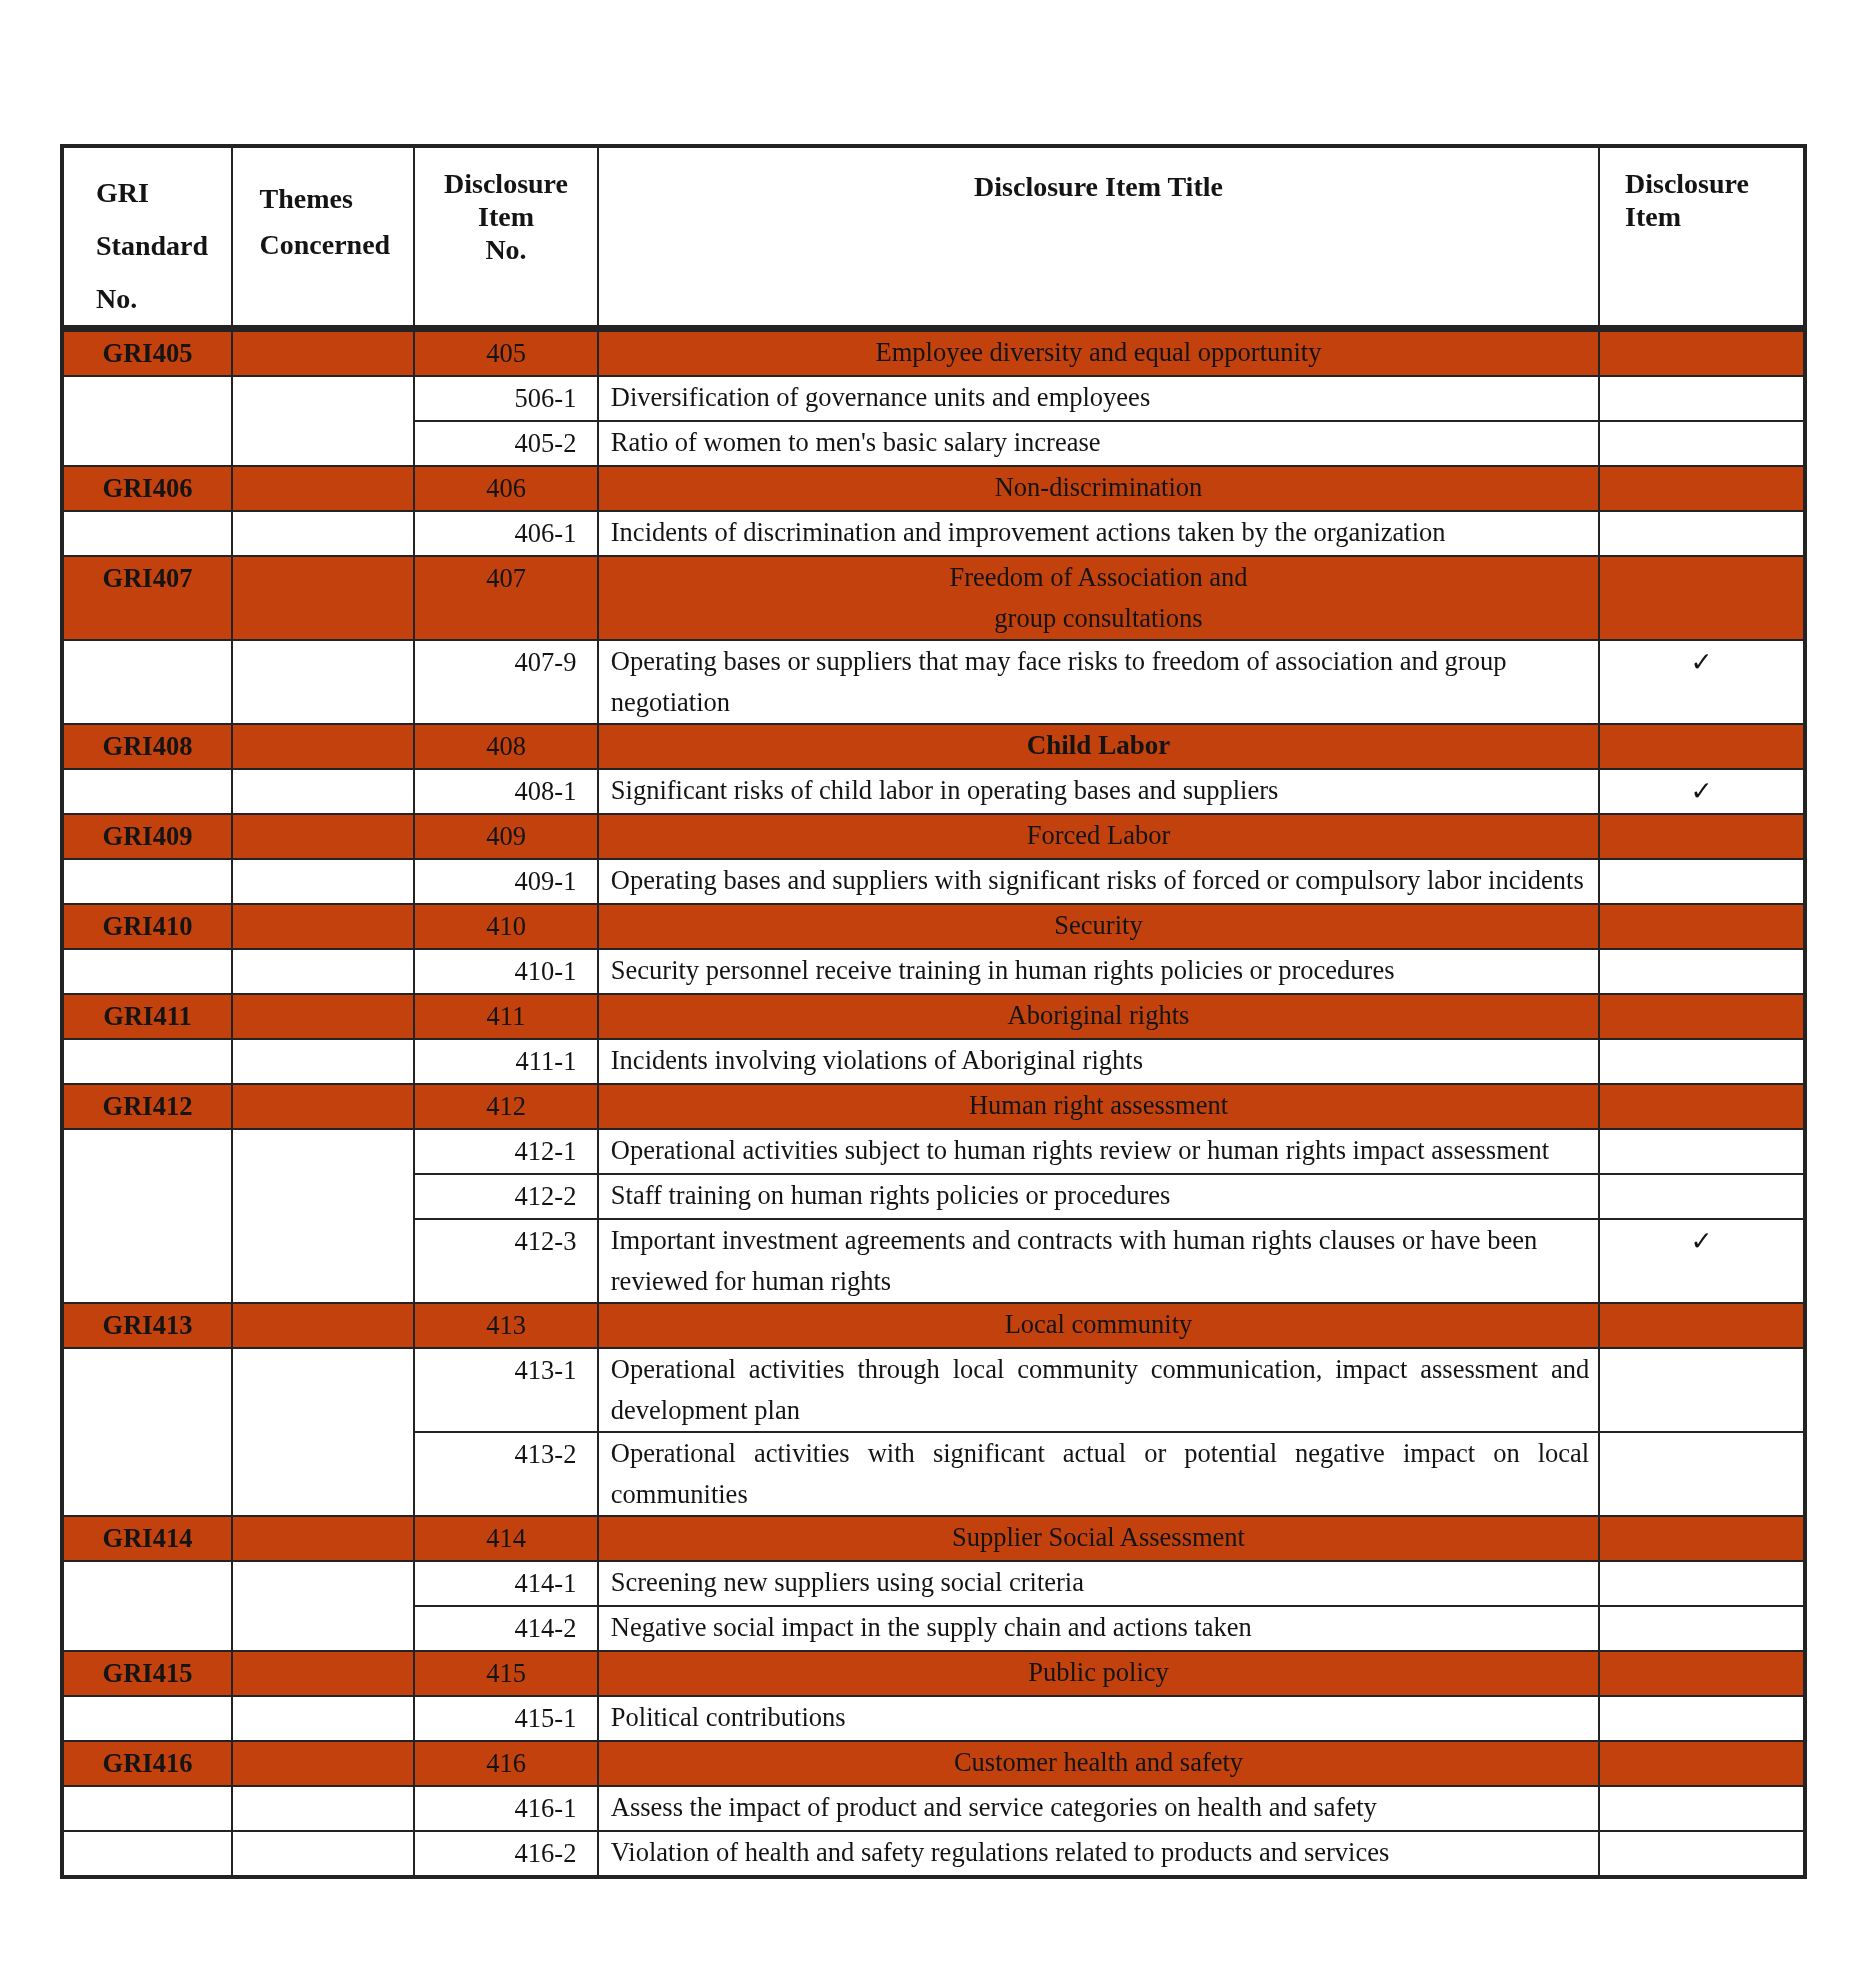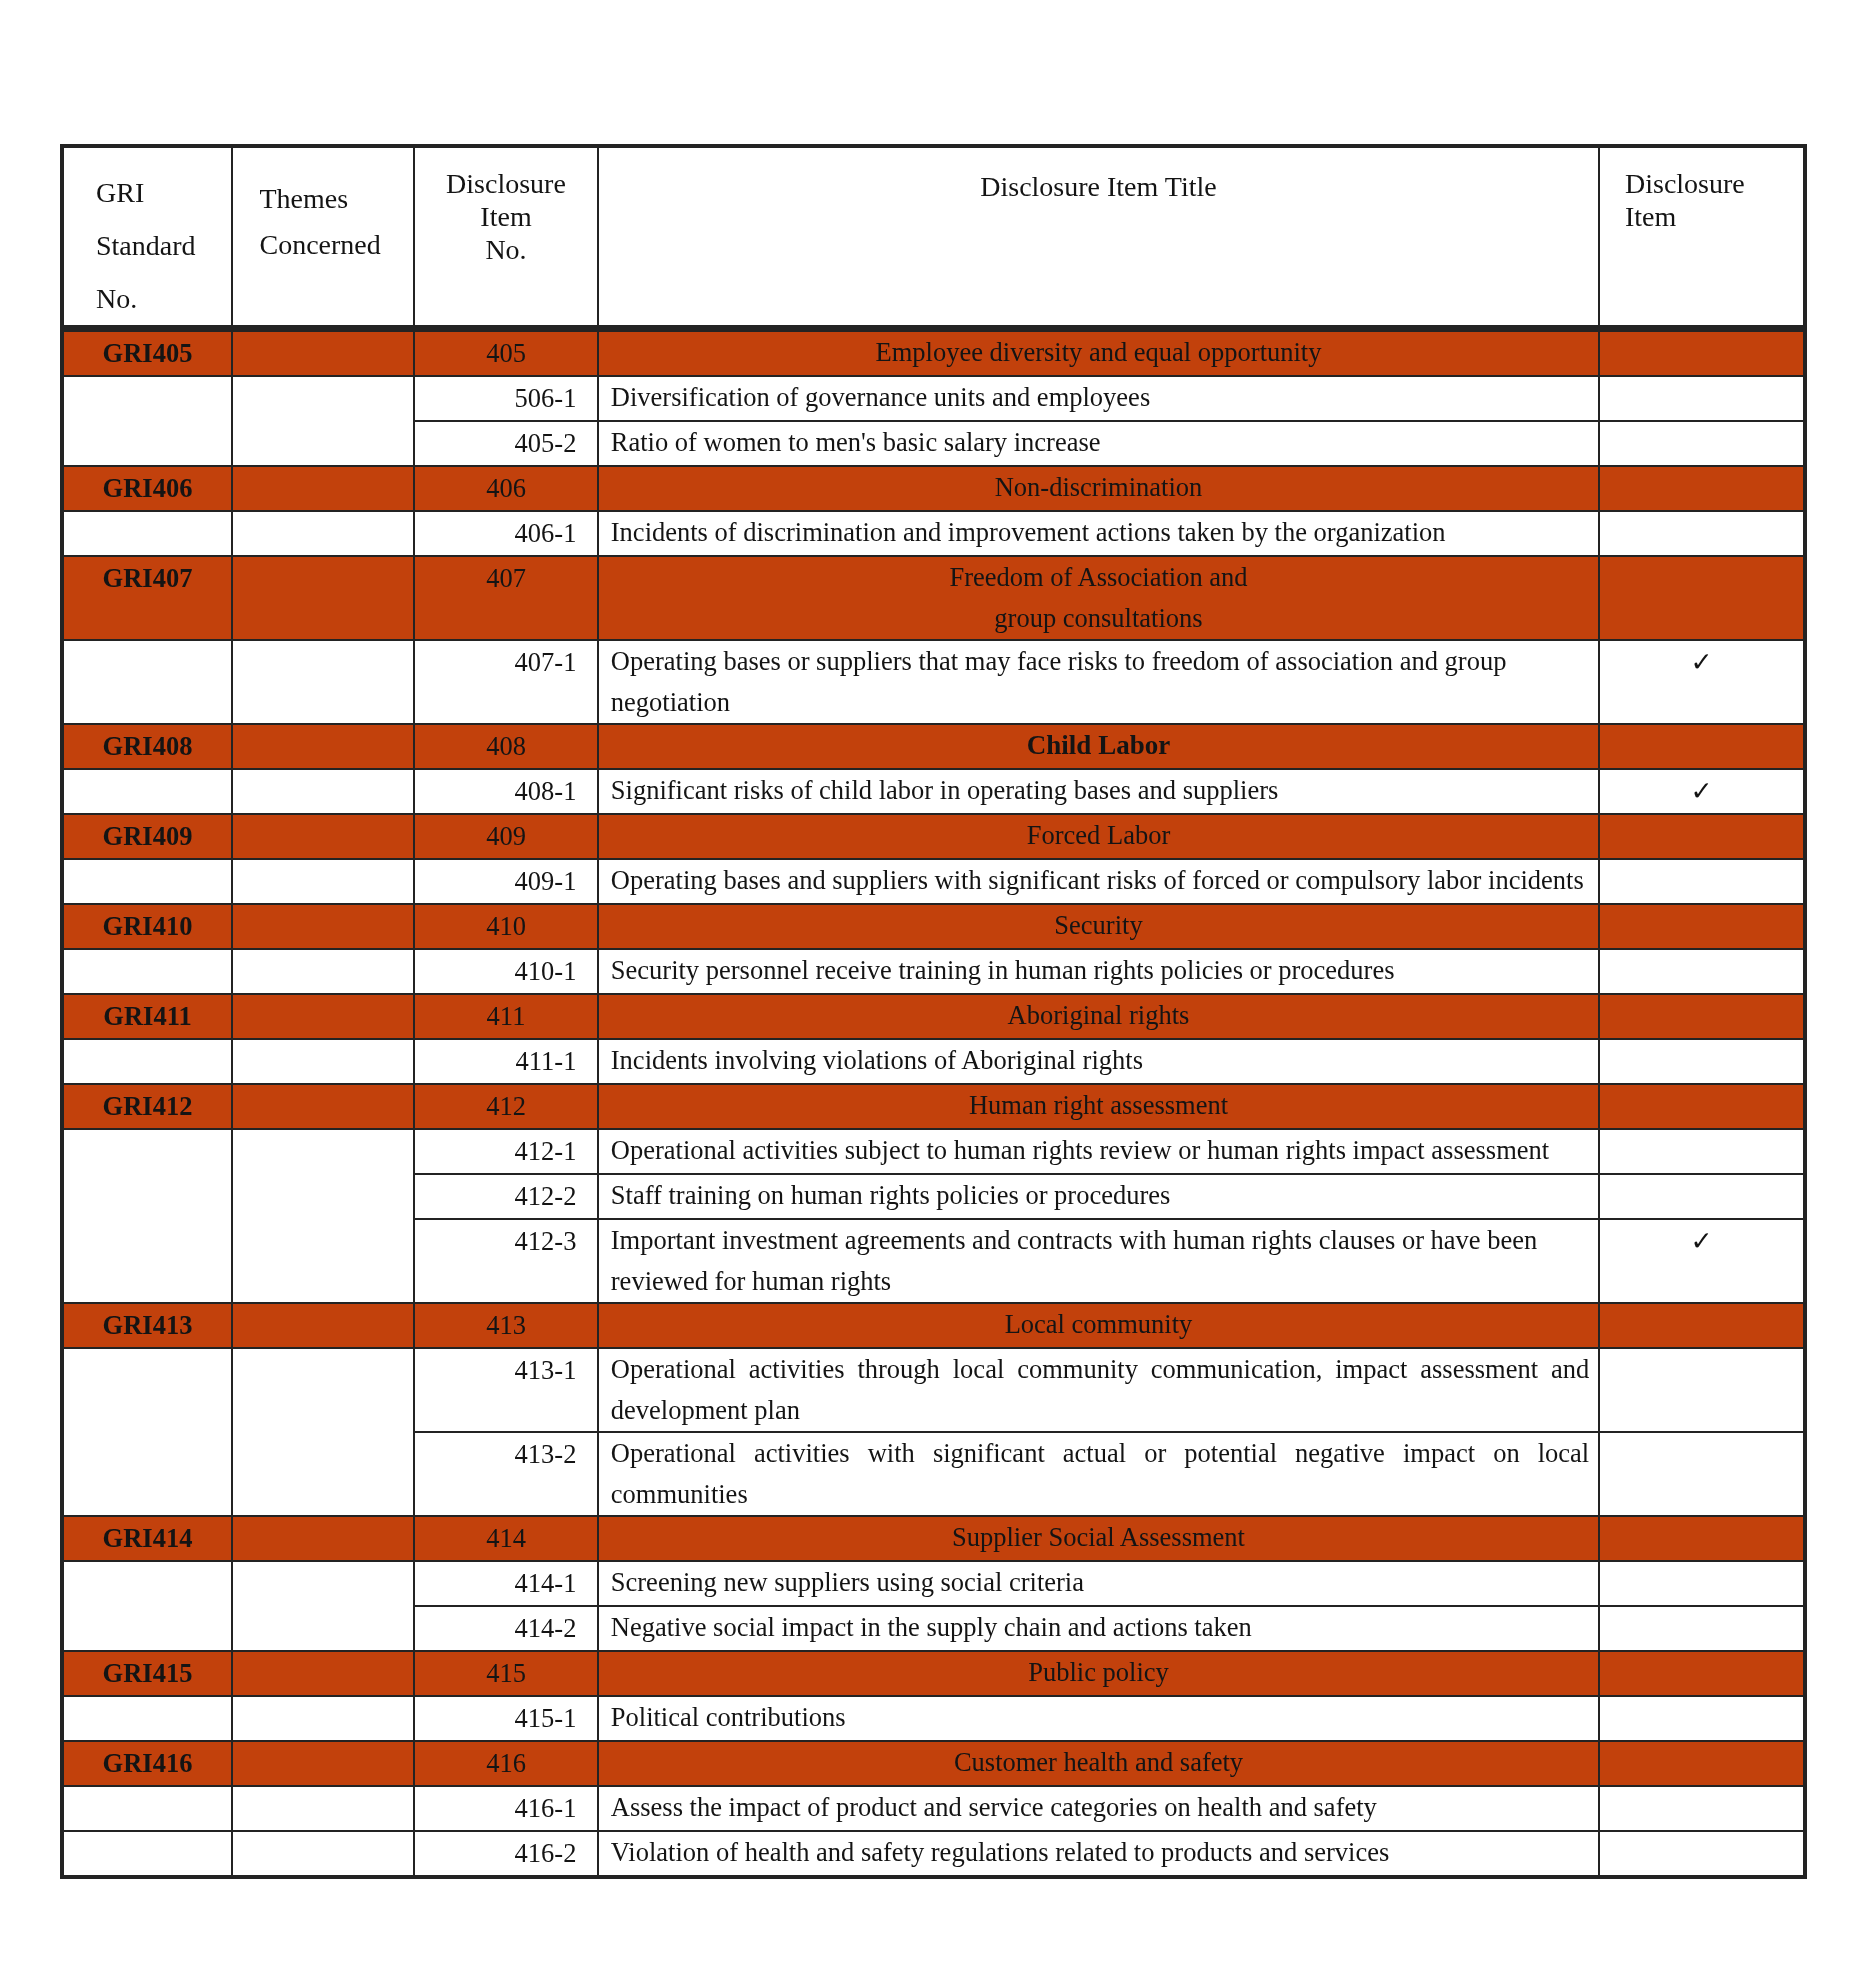--- a/index.html
+++ b/index.html
@@ -27,21 +27,21 @@
     border: 4.4px solid #232323;
   }
   .gri-table th, .gri-table td {
     border: 2.9px solid #232323;
     overflow: hidden;
   }
   
   .gri-table thead th {
     border-bottom: 7.4px solid #232323;
     vertical-align: top;
-    font-weight: normal;
+    font-weight: bold;
     font-size: 28px;
     height: 147px;
     background: #ffffff;
   }
   .hline { display: block; }
   .th-c0 { text-align: left; padding: 17.7px 2.9px 0 32px; line-height: 53px; }
   .th-c1 { text-align: left; padding: 28px 2.9px 0 26.5px; line-height: 46px; }
   .th-c2 { text-align: center; padding: 19px 2.9px 0 2.9px; line-height: 33px; }
   .th-c3 { text-align: center; padding: 22px 5.9px 0 5.9px; line-height: 33px; }
   .th-c4 { text-align: left; padding: 19px 2.9px 0 25px; line-height: 33px; }
@@ -169,21 +169,21 @@
           <td class="cell-section-no">407</td>
           <td class="cell-section-title">
             <span class="hline">Freedom of Association and</span>
             <span class="hline">group consultations</span>
           </td>
           <td class="cell-empty"></td>
         </tr>
         <tr class="item-row">
           <td class="cell-empty" rowspan="1"></td>
           <td class="cell-empty" rowspan="1"></td>
-          <td class="cell-item-no">407-1</td>
+          <td class="cell-item-no">407-9</td>
           <td class="cell-item-title">Operating bases or suppliers that may face risks to freedom of association and group negotiation</td>
           <td class="cell-check"><span class="check">✓</span></td>
         </tr>
         <tr class="section-row">
           <td class="cell-gri">GRI408</td>
           <td class="cell-empty"></td>
           <td class="cell-section-no">408</td>
           <td class="cell-section-title bold-title">
             <span class="hline">Child Labor</span>
           </td>

